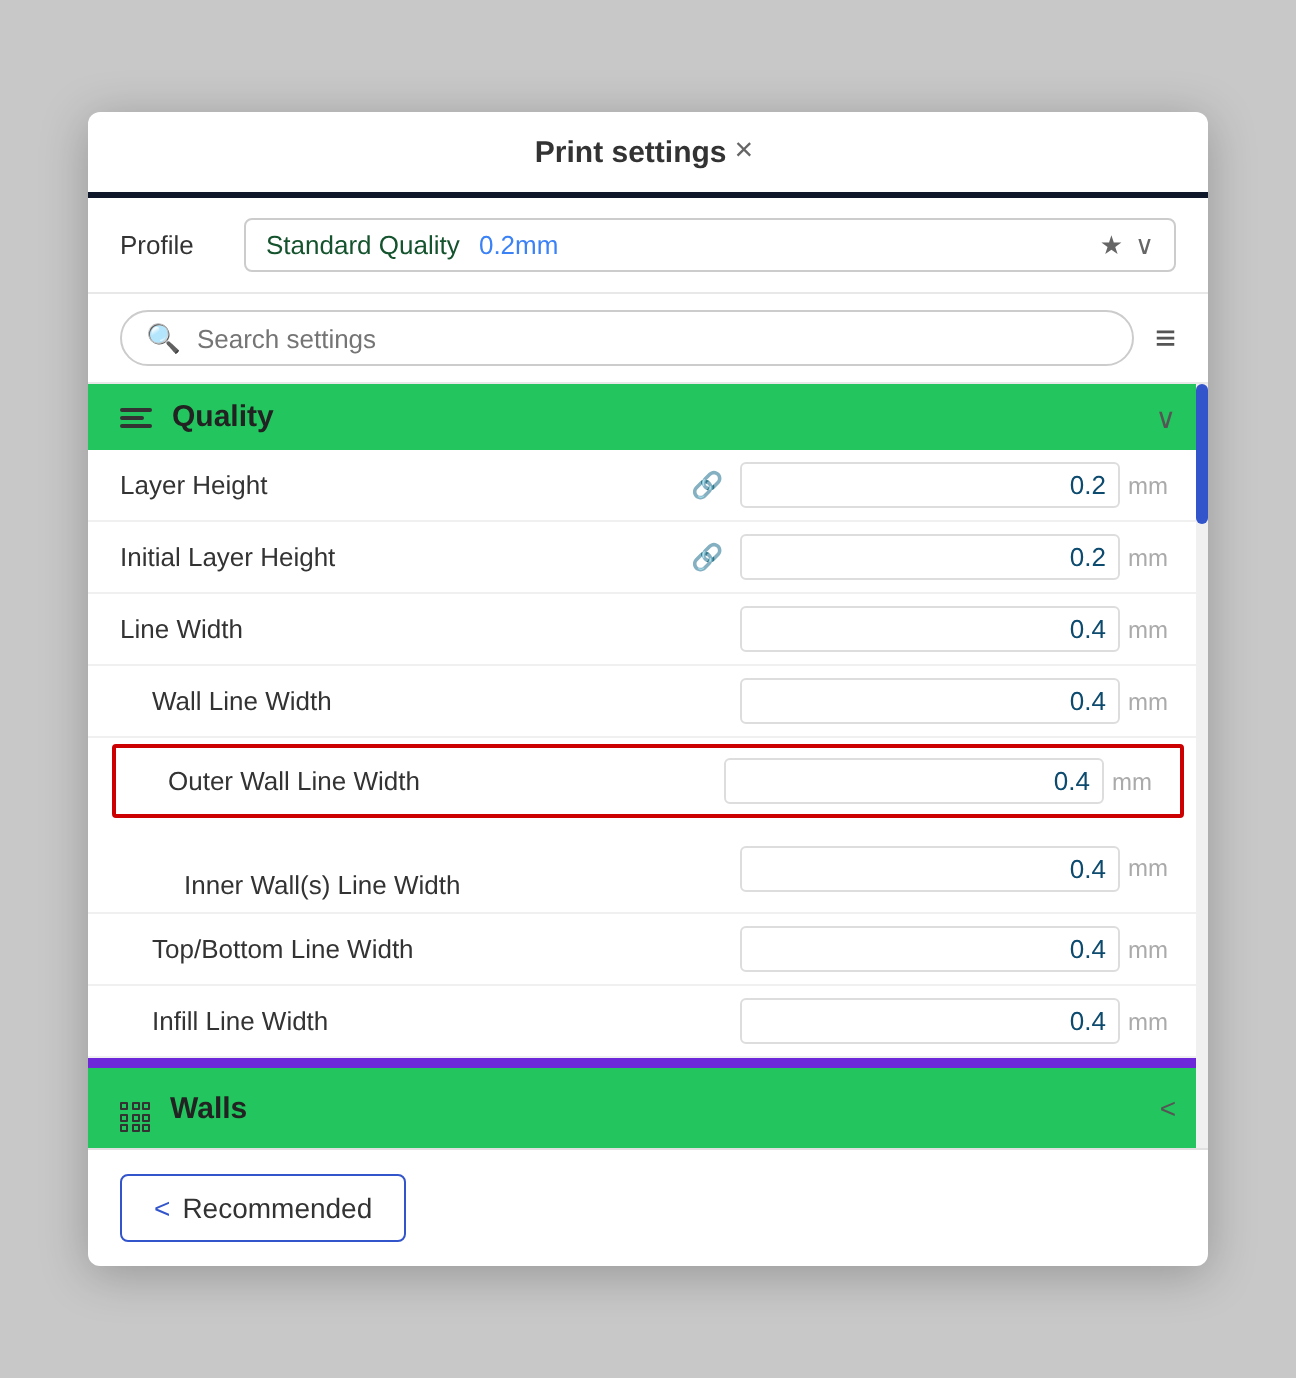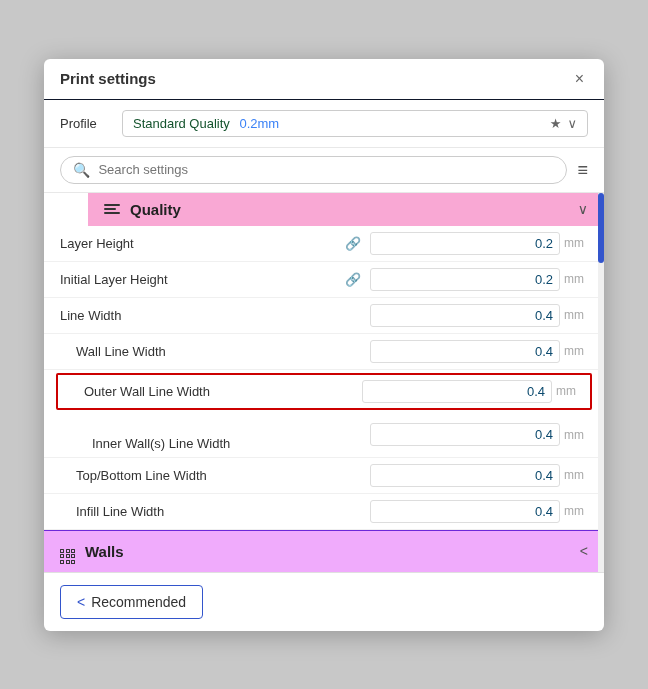--- a/index.html
+++ b/index.html
@@ -17,23 +17,23 @@
       background: #ffffff;
       border-radius: 6px;
       width: 560px;
       box-shadow: 0 4px 24px rgba(0,0,0,0.25);
       overflow: hidden;
       position: relative;
     }
     .panel-header {
       display: flex;
       align-items: center;
-      justify-content: space-between;
+      justify-content: center;
       padding: 10px 16px 10px 16px;
-      border-bottom: 1px solid #0f172a;
+      border-bottom: 3px solid #0f172a;
     }
     .panel-title {
       font-size: 15px;
       font-weight: 600;
       color: #333;
     }
     .close-btn {
       background: none;
       border: none;
       cursor: pointer;
@@ -132,23 +132,22 @@
       width: 6px;
       height: 70px;
       background: #3355cc;
       border-radius: 3px;
     }
     .section-header {
       display: flex;
       align-items: center;
       justify-content: space-between;
       padding: 8px 16px;
-      background: #f9a8d4;
-      cursor: pointer;
-      margin-left: 44px;
+      background: #22c55e;
+      cursor: pointer;
     }
     .section-header-left {
       display: flex;
       align-items: center;
       gap: 10px;
     }
     .section-icon {
       color: #333;
       font-size: 16px;
     }
@@ -210,22 +209,22 @@
     .setting-unit {
       color: #aaa;
       font-size: 12px;
       min-width: 24px;
     }
     .walls-section-header {
       display: flex;
       align-items: center;
       justify-content: space-between;
       padding: 8px 16px;
-      background: #f0abfc;
-      border-top: 1px solid #6d28d9;
+      background: #22c55e;
+      border-top: 5px solid #6d28d9;
       cursor: pointer;
     }
     .walls-section-header .section-header-left {
       display: flex;
       align-items: center;
       gap: 10px;
     }
     .footer-row {
       padding: 12px 16px;
       border-top: 1px solid #e0e0e0;

